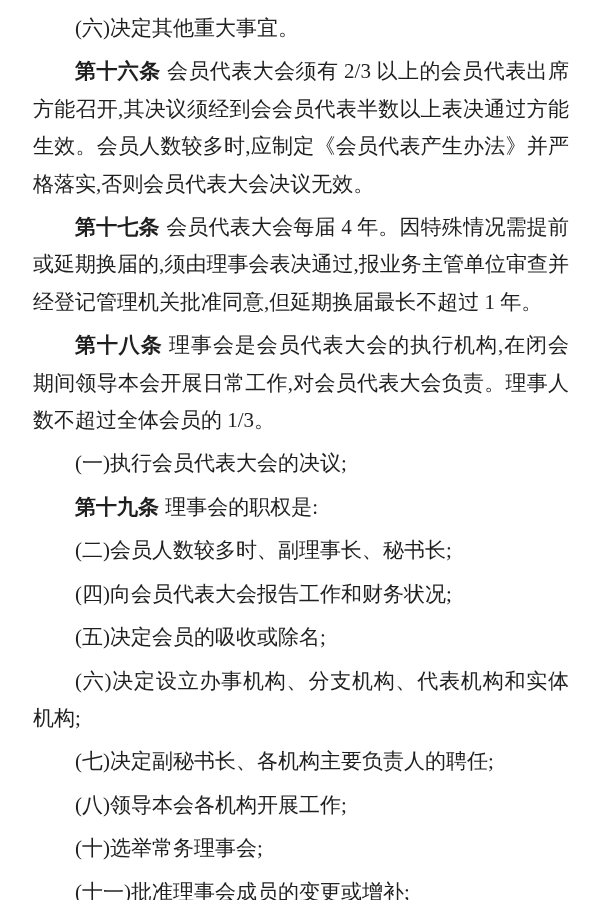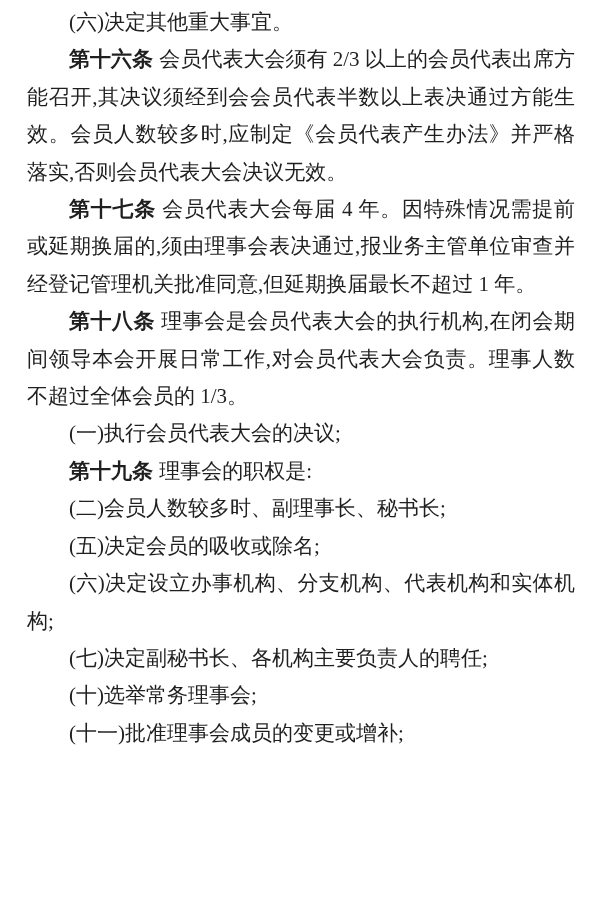--- a/index.html
+++ b/index.html
@@ -17,21 +17,21 @@
     width: 600px;
     height: 900px;
     padding: 4px 25px 0 27px;
     background: #ffffff;
     color: #1f1f1f;
     font-family: "Liberation Serif", "DejaVu Serif", serif;
     font-size: 21px;
     line-height: 37.4px;
   }
   .page p {
-    margin: 0;
+    margin: 6px;
     padding: 0;
     text-indent: 2em;
     text-align: justify;
     text-justify: inter-character;
     word-break: normal;
     line-break: strict;
     font-family: Liberation Serif, serif;
   }
   .article-number {
     font-weight: bold;
@@ -53,26 +53,28 @@
 
   <p><b class="article-number">第十八条</b><span>理事会是会员代表大会的执行机构,在闭会期间领导本会开展日常工作,对会员代表大会负责。理事人数不超过全体会员的 1/3。</span></p>
 
   <p><b class="article-number"></b><span>(一)执行会员代表大会的决议;</span></p>
 
   <p><b class="article-number">第十九条</b><span>理事会的职权是:</span></p>
 
   <p><b class="article-number"></b><span>(二)会员人数较多时、副理事长、秘书长;</span></p>
 
 
+  <p><b class="article-number"></b><span>(四)向会员代表大会报告工作和财务状况;</span></p>
 
   <p><b class="article-number"></b><span>(五)决定会员的吸收或除名;</span></p>
 
   <p><b class="article-number"></b><span>(六)决定设立办事机构、分支机构、代表机构和实体机构;</span></p>
 
   <p><b class="article-number"></b><span>(七)决定副秘书长、各机构主要负责人的聘任;</span></p>
 
+  <p><b class="article-number"></b><span>(八)领导本会各机构开展工作;</span></p>
 
 
   <p><b class="article-number"></b><span>(十)选举常务理事会;</span></p>
 
   <p><b class="article-number"></b><span>(十一)批准理事会成员的变更或增补;</span></p>
 
 </div>
 
 </body></html>

